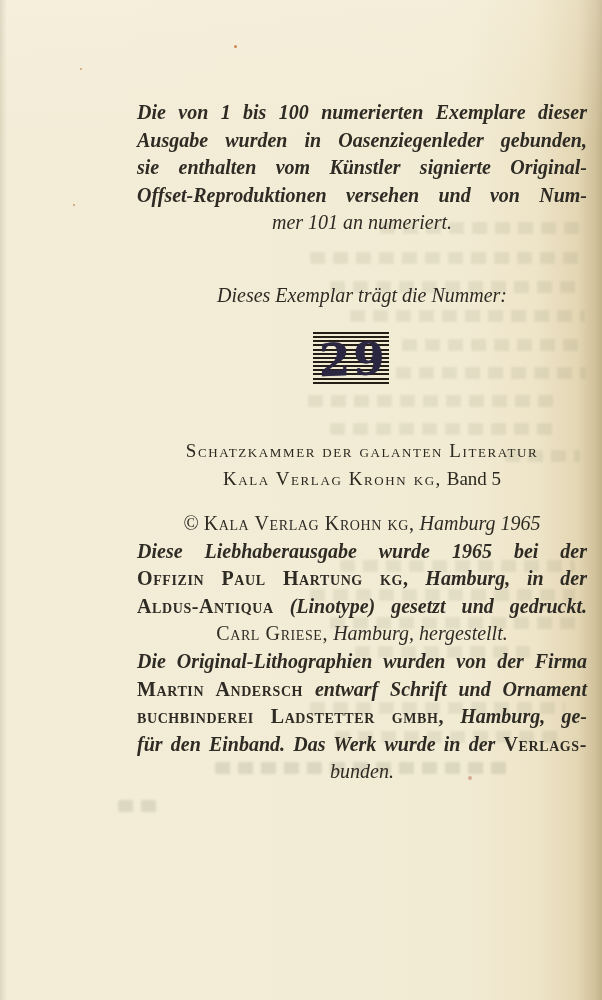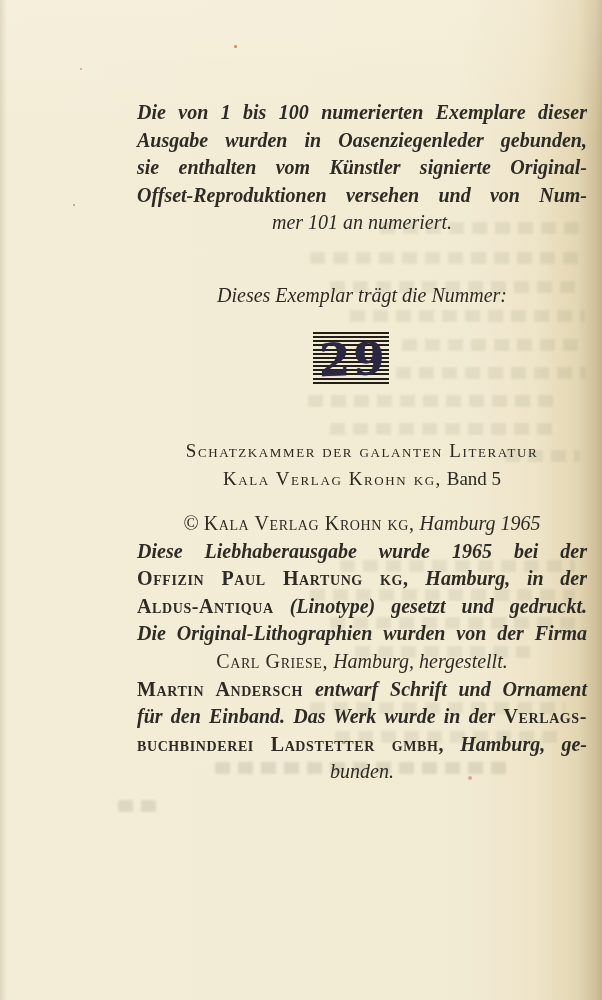--- a/index.html
+++ b/index.html
@@ -108,21 +108,21 @@
   <div class="block series">
       <div class="line c"><span class="sc">Schatzkammer der galanten Literatur</span></div>
       <div class="line c"><span class="sc">Kala Verlag Krohn kg,</span><span class="rm"> Band 5</span></div>
     </div>
 
   <div class="block imprint">
       <div class="line c"><span class="rm">© </span><span class="sc">Kala Verlag Krohn kg,</span><span class="it"> Hamburg 1965</span></div>
       <div class="line j"><span class="it">Diese Liebhaberausgabe wurde 1965 bei der</span></div>
       <div class="line j"><span class="sc">Offizin Paul Hartung kg,</span><span class="it"> Hamburg, in der</span></div>
       <div class="line j"><span class="sc">Aldus-Antiqua</span><span class="it"> (Linotype) gesetzt und gedruckt.</span></div>
+      <div class="line c"><span class="sc">Carl Griese,</span><span class="it"> Hamburg, hergestellt.</span></div>
       <div class="line j"><span class="it">Die Original-Lithographien wurden von der Firma</span></div>
-      <div class="line c"><span class="sc">Carl Griese,</span><span class="it"> Hamburg, hergestellt.</span></div>
       <div class="line j"><span class="sc">Martin Andersch</span><span class="it"> entwarf Schrift und Ornament</span></div>
+      <div class="line j"><span class="sc">buchbinderei Ladstetter gmbh,</span><span class="it"> Hamburg, ge-</span></div>
       <div class="line j"><span class="it">für den Einband. Das Werk wurde in der </span><span class="sc">Verlags-</span></div>
-      <div class="line j"><span class="sc">buchbinderei Ladstetter gmbh,</span><span class="it"> Hamburg, ge-</span></div>
       <div class="line c"><span class="it">bunden.</span></div>
     </div>
 
 </div>
 
 </body></html>

